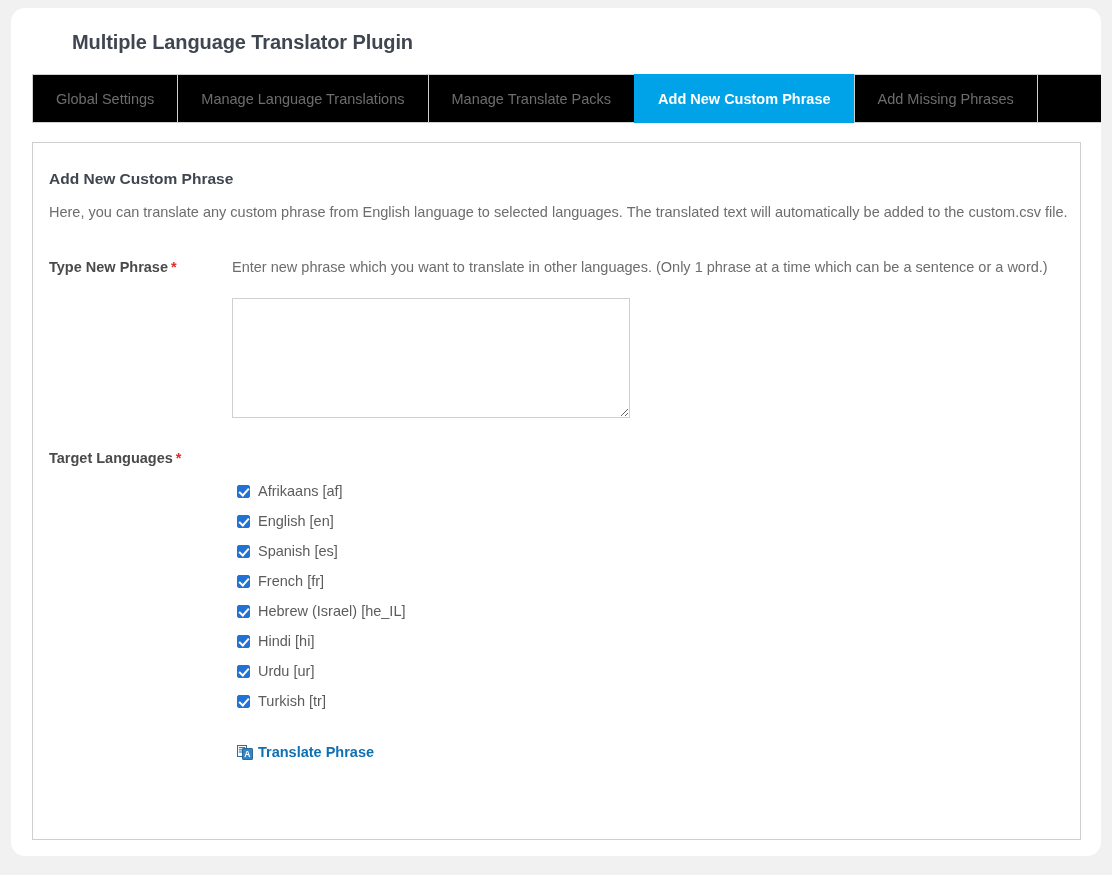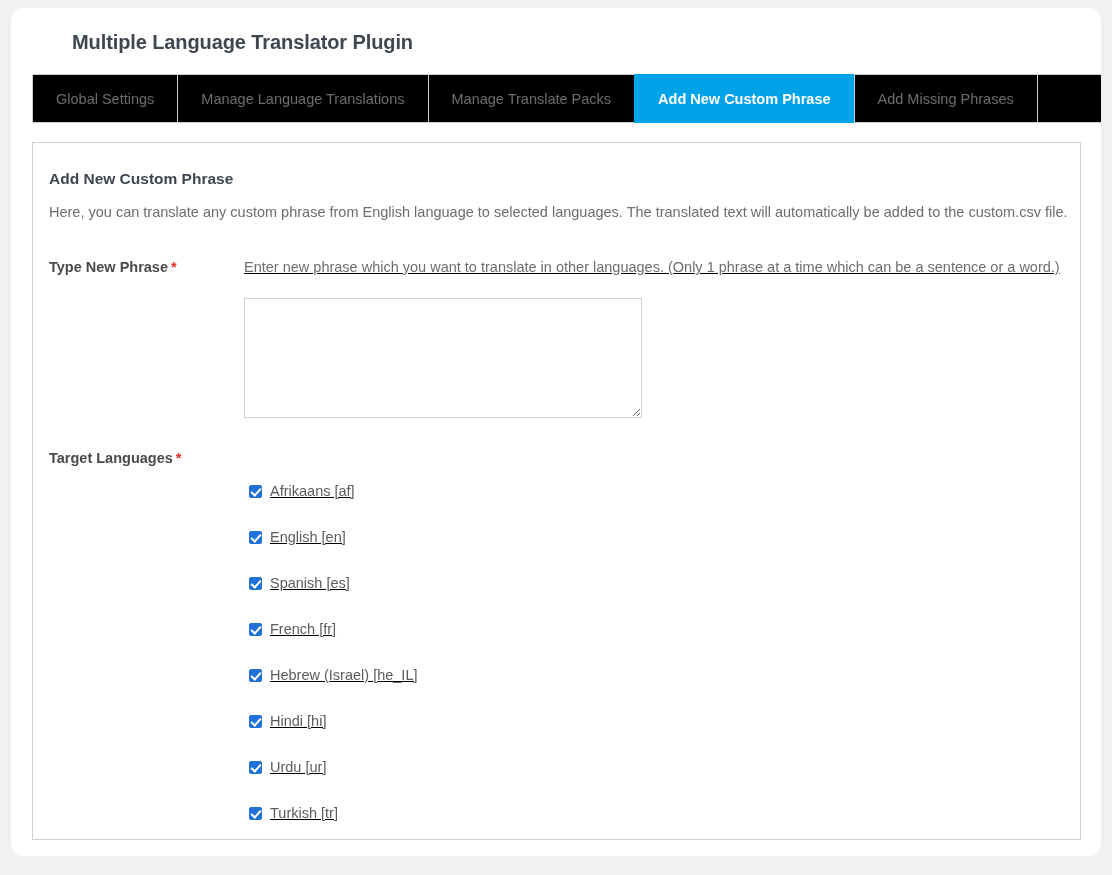--- a/index.html
+++ b/index.html
@@ -120,23 +120,22 @@
     white-space: nowrap;
   }
   .req-star {
     color: #e02b27;
     font-weight: bold;
     margin-left: 3px;
   }
 
   .field-body {
     position: absolute;
-    left: 211px;
+    left: 199px;
     top: 0;
-    text-decoration: underline;
   }
   .field-help {
     font-size: 14.5px;
     color: #6d6d6d;
     white-space: nowrap;
   }
 
   .phrase-input {
     display: block;
     margin-top: 23px;
@@ -155,21 +154,20 @@
 
   
   .lang-list {
     margin-top: 26px;
     margin-left: 5px;
   }
   .lang-item {
     display: flex;
     align-items: center;
     height: 30px;
-    margin-top: 16px;
   }
   .cb {
     position: relative;
     width: 13px;
     height: 13px;
     background: #2172d6;
     border: 1px solid #2172d6;
     border-radius: 2px;
     box-sizing: border-box;
     flex: none;

